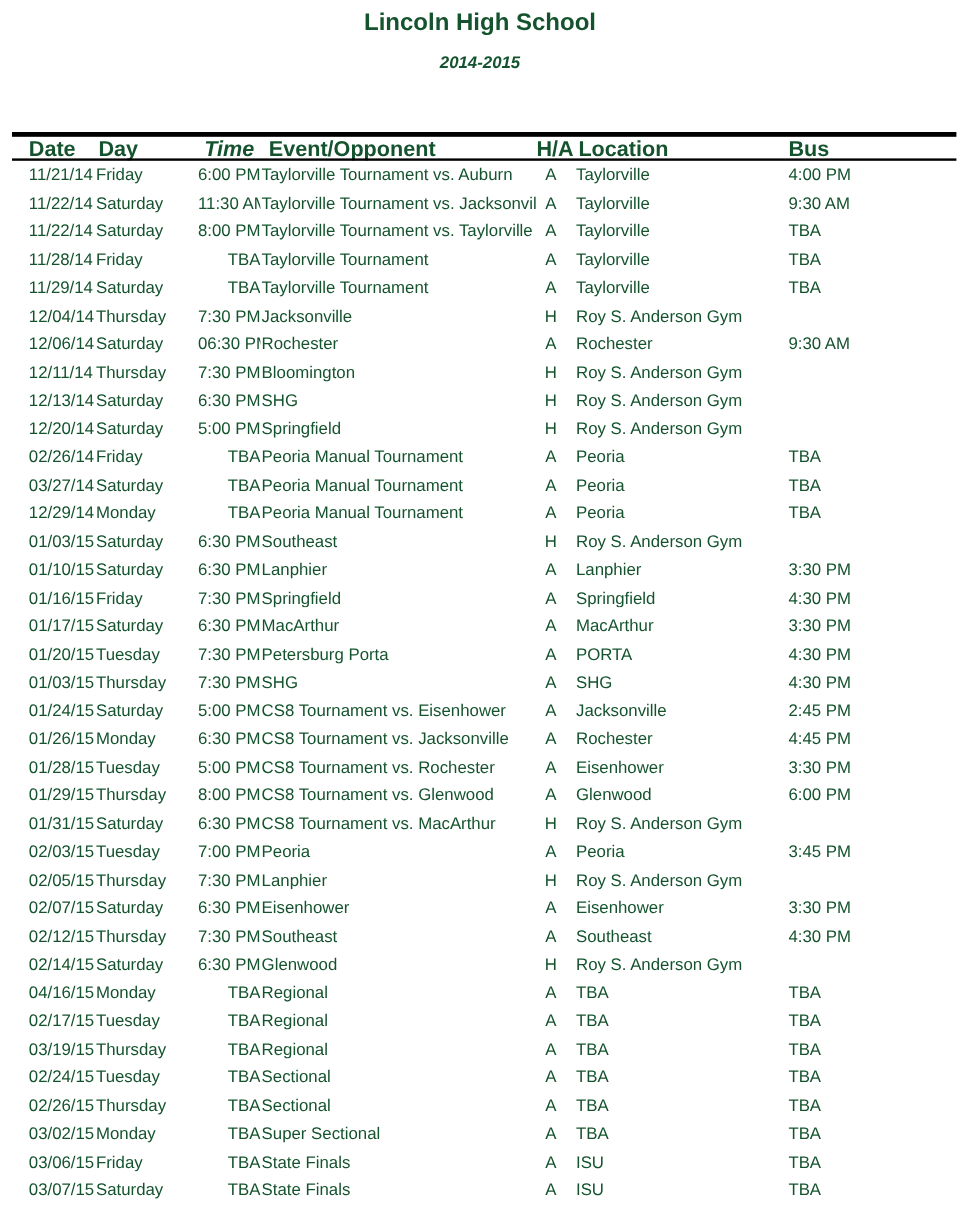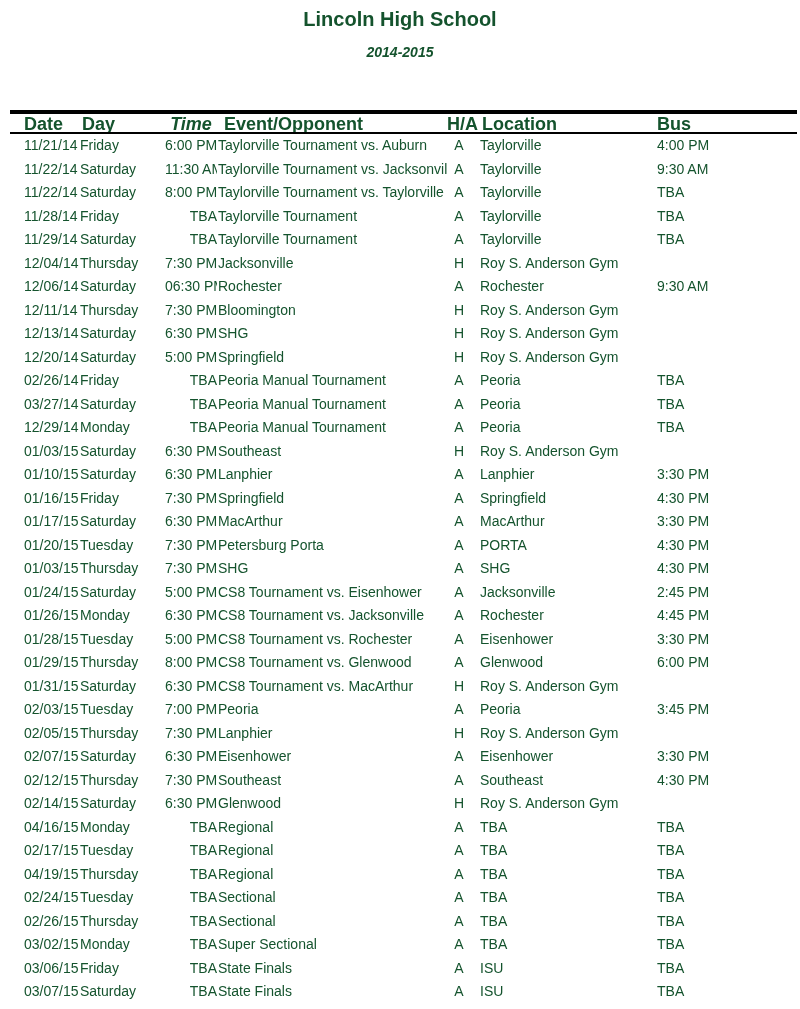--- a/index.html
+++ b/index.html
@@ -379,21 +379,21 @@
     <div class="c c-date">02/17/15</div>
     <div class="c c-day">Tuesday</div>
     <div class="c c-time">TBA</div>
     <div class="c c-event">Regional</div>
     <div class="c c-ha">A</div>
     <div class="c c-location">TBA</div>
     <div class="c c-bus">TBA</div>
   </div>
 
   <div class="grid body-row">
-    <div class="c c-date">04/19/15</div>
+    <div class="c c-date">03/19/15</div>
     <div class="c c-day">Thursday</div>
     <div class="c c-time">TBA</div>
     <div class="c c-event">Regional</div>
     <div class="c c-ha">A</div>
     <div class="c c-location">TBA</div>
     <div class="c c-bus">TBA</div>
   </div>
 
   <div class="grid body-row">
     <div class="c c-date">02/24/15</div>

